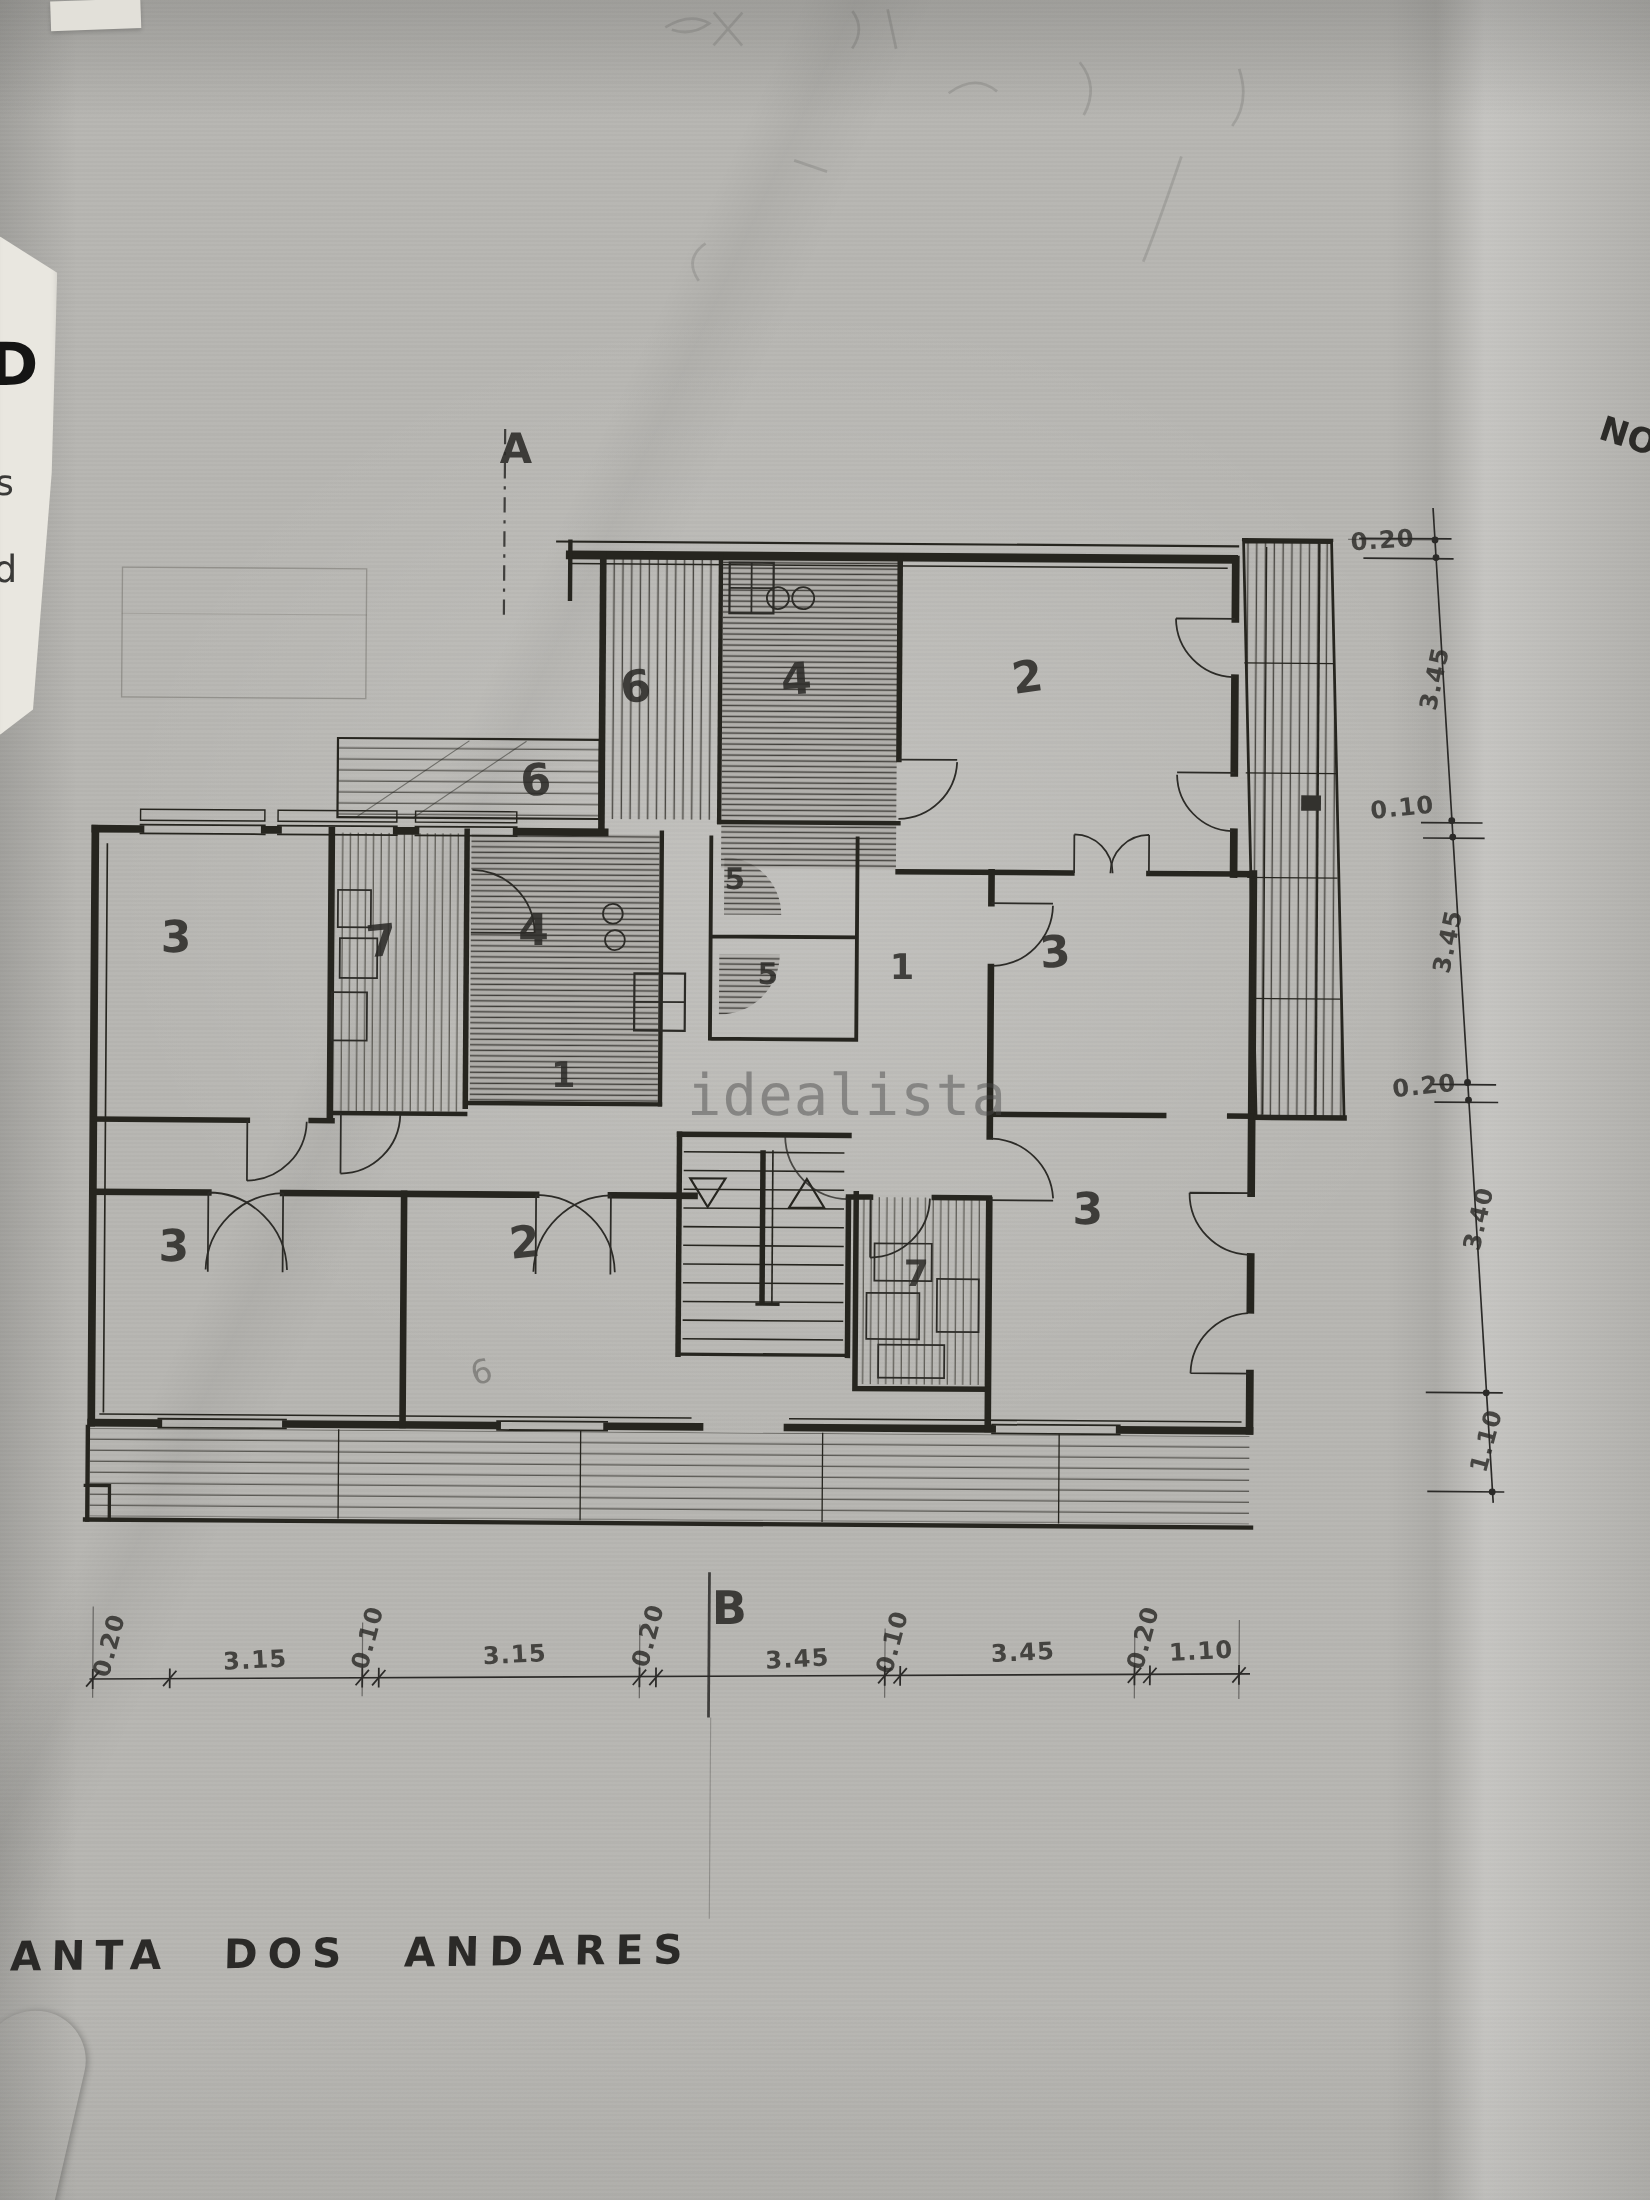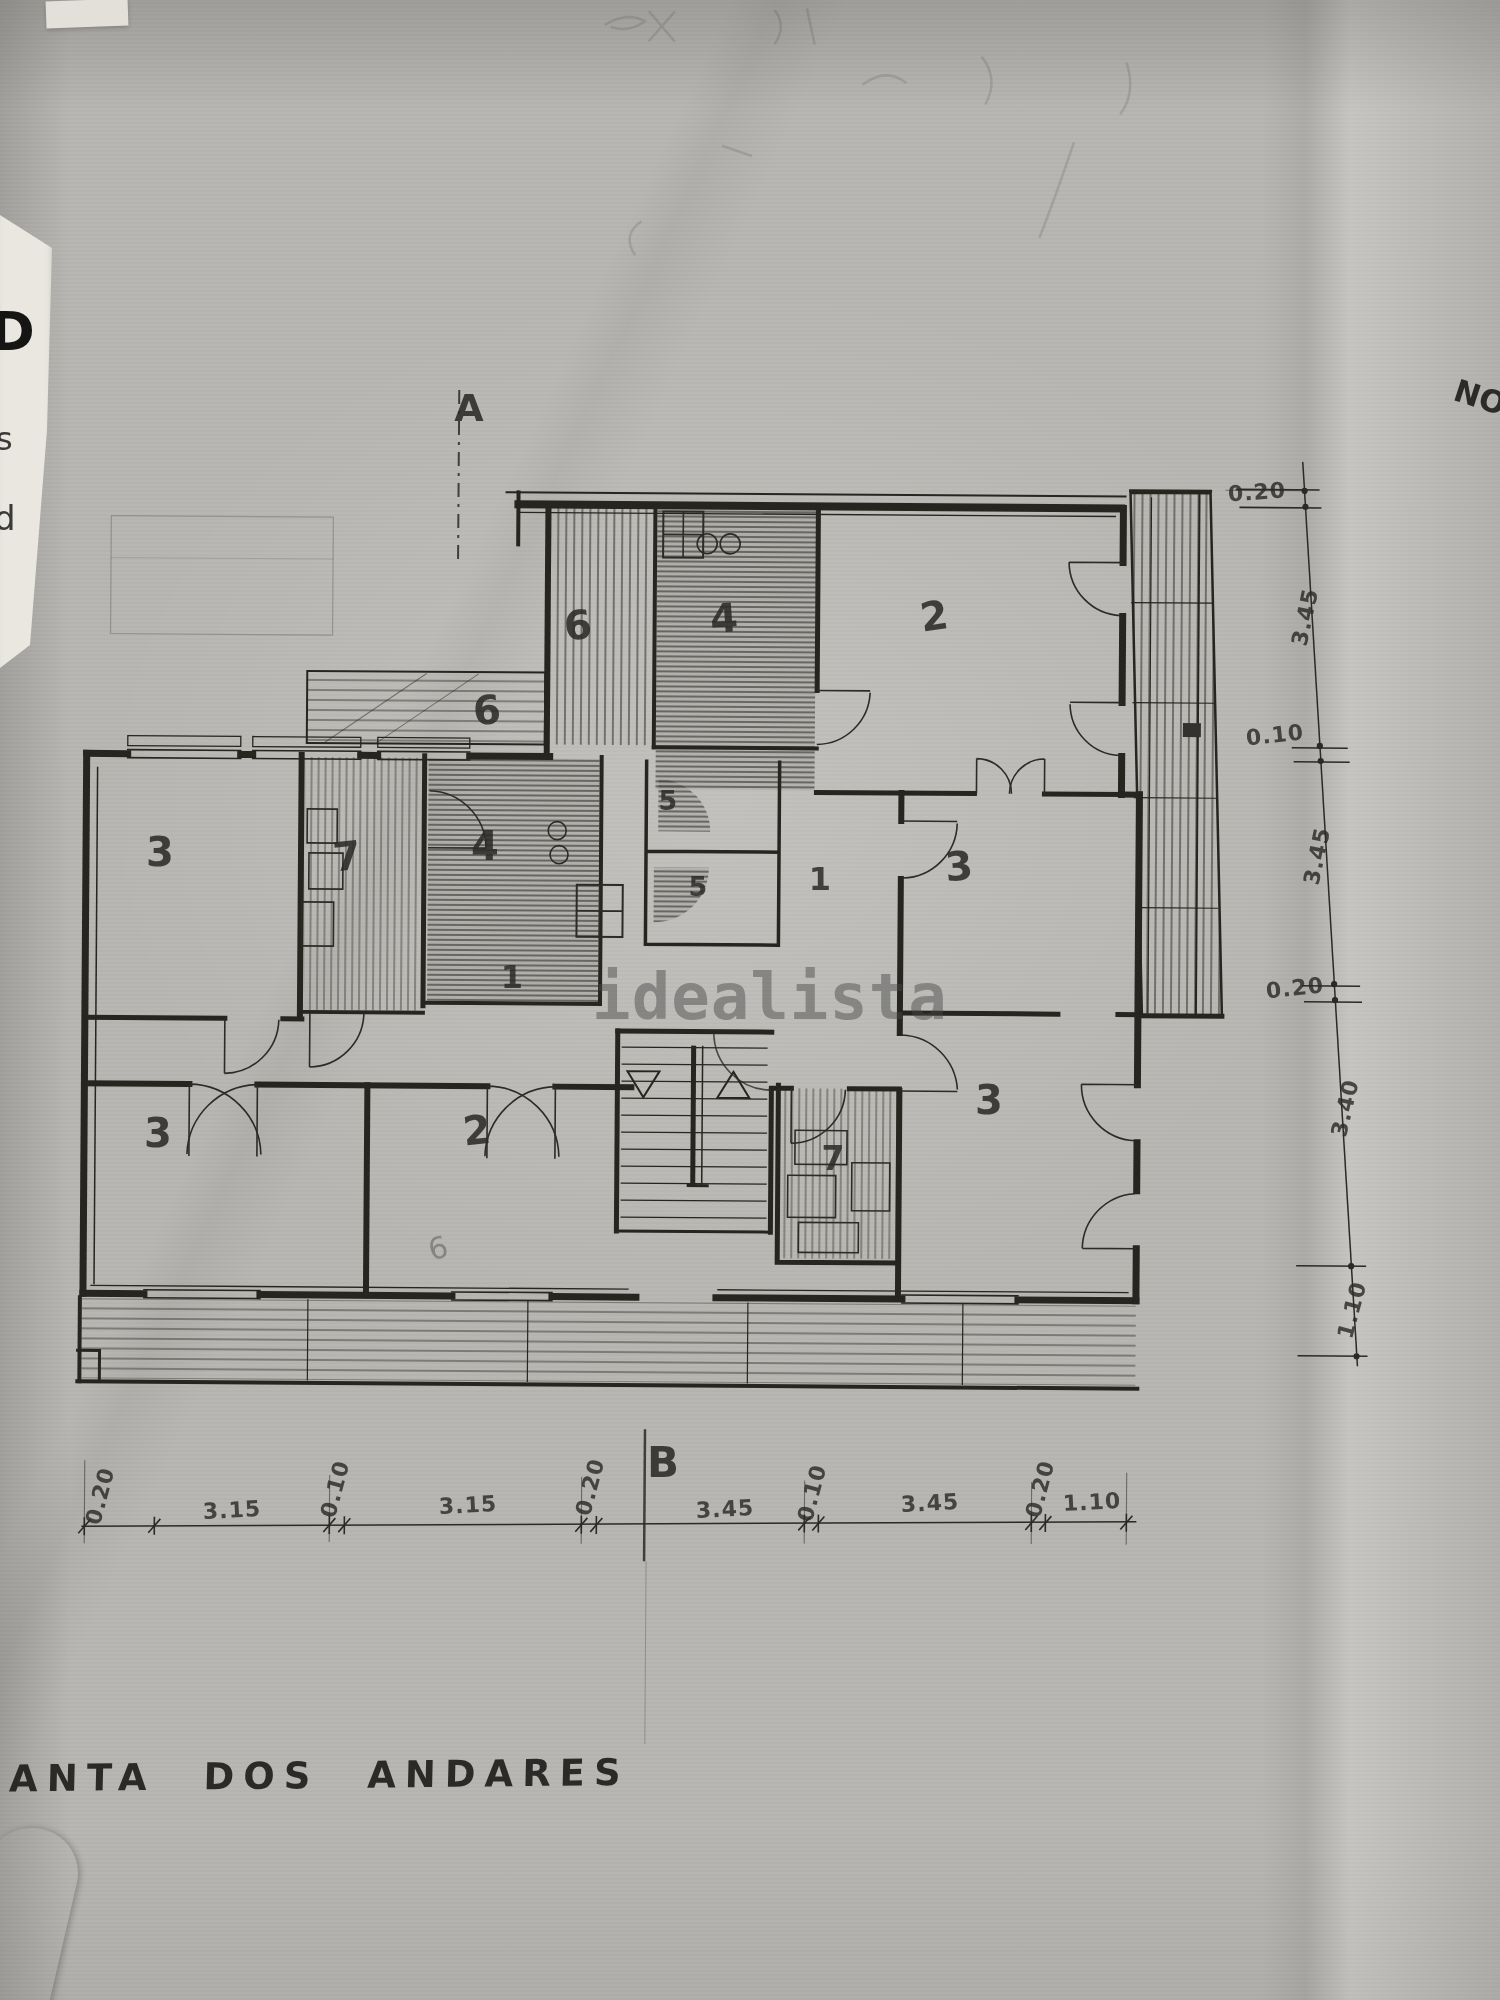--- a/index.html
+++ b/index.html
@@ -26,21 +26,21 @@
     radial-gradient(circle at 38% 28%, #dcb7a4, #c49584 55%, #a77663 100%);
     transform:rotate(13deg);box-shadow:2px 0 6px rgba(0,0,0,.25);}
   svg.plan{position:absolute;left:0;top:0;}
   .lbl{position:absolute;transform:translate(-50%,-50%);white-space:nowrap;
     color:#2c2b28;}
   .room{font-size:40px;font-weight:700;opacity:.87;}
   .room-sm{font-size:27px;font-weight:700;opacity:.85;}
   .dim{font-size:22px;font-weight:600;opacity:.82;letter-spacing:1px;}
   .marker{font-size:38px;font-weight:700;opacity:.88;}
   .pencil{font-size:30px;font-weight:400;opacity:.35;}
-  .watermark{font-family:"DejaVu Sans Mono",monospace;font-size:64px;font-weight:700;
+  .watermark{font-family:"DejaVu Sans Mono",monospace;font-size:52px;font-weight:400;
     color:rgba(72,72,72,.47);letter-spacing:1px;opacity:1;}
   .title{font-size:37px;font-weight:600;color:#201f1d;letter-spacing:9px;
     word-spacing:26px;opacity:.92;}
   .edge{position:absolute;color:#151514;white-space:nowrap;}
 </style>
 </head>
 <body>
 
 <div class="page"></div>
 <div class="under-sheet"></div>

